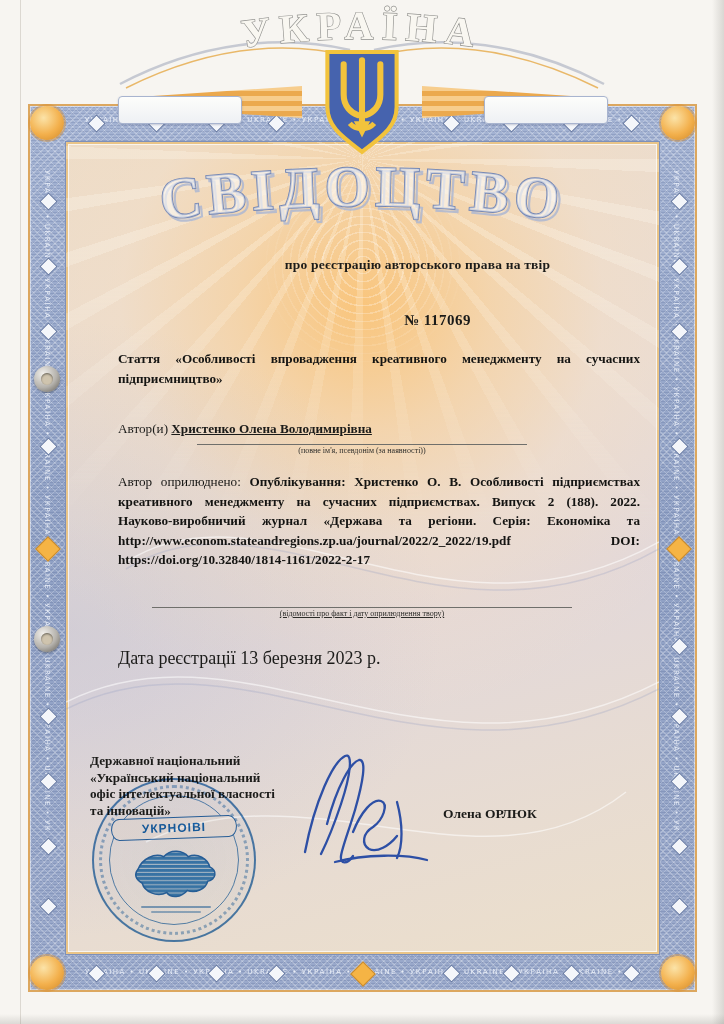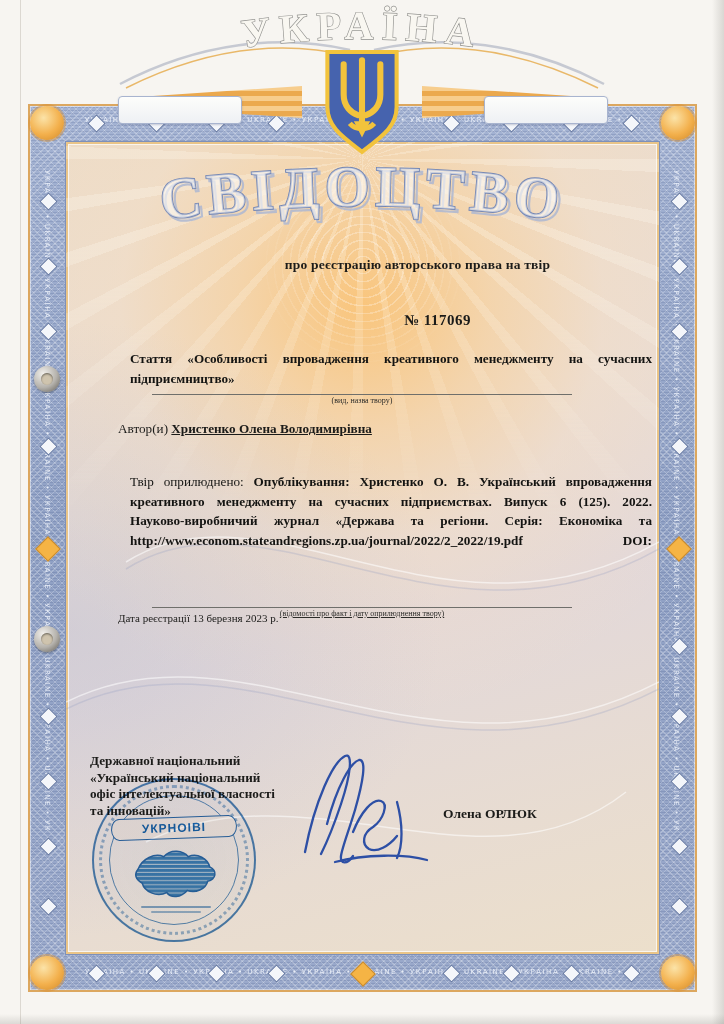--- a/index.html
+++ b/index.html
@@ -65,21 +65,21 @@
   .title-svg{position:absolute;left:96px;top:148px;z-index:2;}
   .t-shadow{font-family:"Liberation Serif",serif;font-weight:bold;fill:none;
     stroke:#aeb8d2;stroke-width:2.2px;opacity:.85;}
   .t-main{font-family:"Liberation Serif",serif;font-weight:bold;
     fill:rgba(252,250,246,.6);stroke:#7688b4;stroke-width:1.8px;paint-order:stroke;}
 
   
   .ctr{position:absolute;left:66px;width:703px;text-align:center;z-index:2;}
   .subtitle{top:257px;font-weight:bold;font-size:13.5px;letter-spacing:.2px;color:#1c1c1a;}
   .number{top:312px;font-weight:bold;font-size:15px;letter-spacing:.5px;padding-left:20px;}
-  .block{position:absolute;left:118px;width:522px;z-index:2;margin-left:12px;}
+  .block{position:absolute;left:118px;width:522px;z-index:2;}
   .jline{font-size:13.2px;font-weight:bold;line-height:20px;text-align:justify;
     text-align-last:justify;color:#141412;}
   .jline.last{text-align-last:left;}
   .plain{font-weight:normal;}
   .rulecap{position:absolute;border-top:1px solid #6f6f6b;text-align:center;
     font-size:8px;color:#2c2c29;padding-top:1px;z-index:2;}
   .fieldline{position:absolute;left:118px;font-size:13.2px;z-index:2;}
   .fieldline b{font-weight:bold;text-decoration:underline;}
   .pubblock .jline{line-height:19.5px;}
   .signpos{position:absolute;left:90px;top:753px;z-index:2;font-weight:bold;
@@ -220,39 +220,40 @@
     </text>
   </svg>
 
   <div class="ctr subtitle" style="top:257px;">про реєстрацію авторського права на твір</div>
   <div class="ctr number" style="top:312px;">№ 117069</div>
 
   <div class="block" style="top:349px;">
     <div class="jline">Стаття «Особливості впровадження креативного менеджменту на сучасних</div>
     <div class="jline last">підприємництво»</div>
   </div>
-  <div class="rulecap" style="left:152px;top:394px;width:420px;">(вид, назва твору)</div>
 
   <div class="fieldline" style="top:421px;">
     <span class="plain">Автор(и)</span>
     <b>Христенко Олена Володимирівна</b>
   </div>
+  <div class="rulecap" style="left:197px;top:444px;width:330px;">(повне ім'я, псевдонім (за наявності))</div>
 
   <div class="block pubblock" style="top:472px;">
     <div class="jline">
-      <span class="plain">Твір оприлюднено:</span>
-      <span>Опублікування: Христенко О. В. Український впровадження</span>
+      <span class="plain">Автор оприлюднено:</span>
+      <span>Опублікування: Христенко О. В. Особливості підприємствах</span>
     </div>
-    <div class="jline">креативного менеджменту на сучасних підприємствах. Випуск 6 (125). 2022.</div>
+    <div class="jline">креативного менеджменту на сучасних підприємствах. Випуск 2 (188). 2022.</div>
     <div class="jline">Науково-виробничий журнал «Держава та регіони. Серія: Економіка та</div>
     <div class="jline">http://www.econom.stateandregions.zp.ua/journal/2022/2_2022/19.pdf DOI:</div>
+    <div class="jline last">https://doi.org/10.32840/1814-1161/2022-2-17</div>
   </div>
   <div class="rulecap" style="left:152px;top:607px;width:420px;text-decoration:underline;">(відомості про факт і дату оприлюднення твору)</div>
 
-  <div class="fieldline plain" style="top:612px;font-size:11px;">Дата реєстрації 13 березня 2023 р.</div>
+  <div class="fieldline plain" style="top:648px;font-size:18px;">Дата реєстрації 13 березня 2023 р.</div>
 
   <div class="signpos">
     <div>Державної національний</div>
     <div>«Український національний</div>
     <div>офіс інтелектуальної власності</div>
     <div>та інновацій»</div>
   </div>
   <div class="signname">Олена ОРЛЮК</div>
 
   <svg class="sig-svg" width="185" height="135" viewBox="0 0 185 135">

